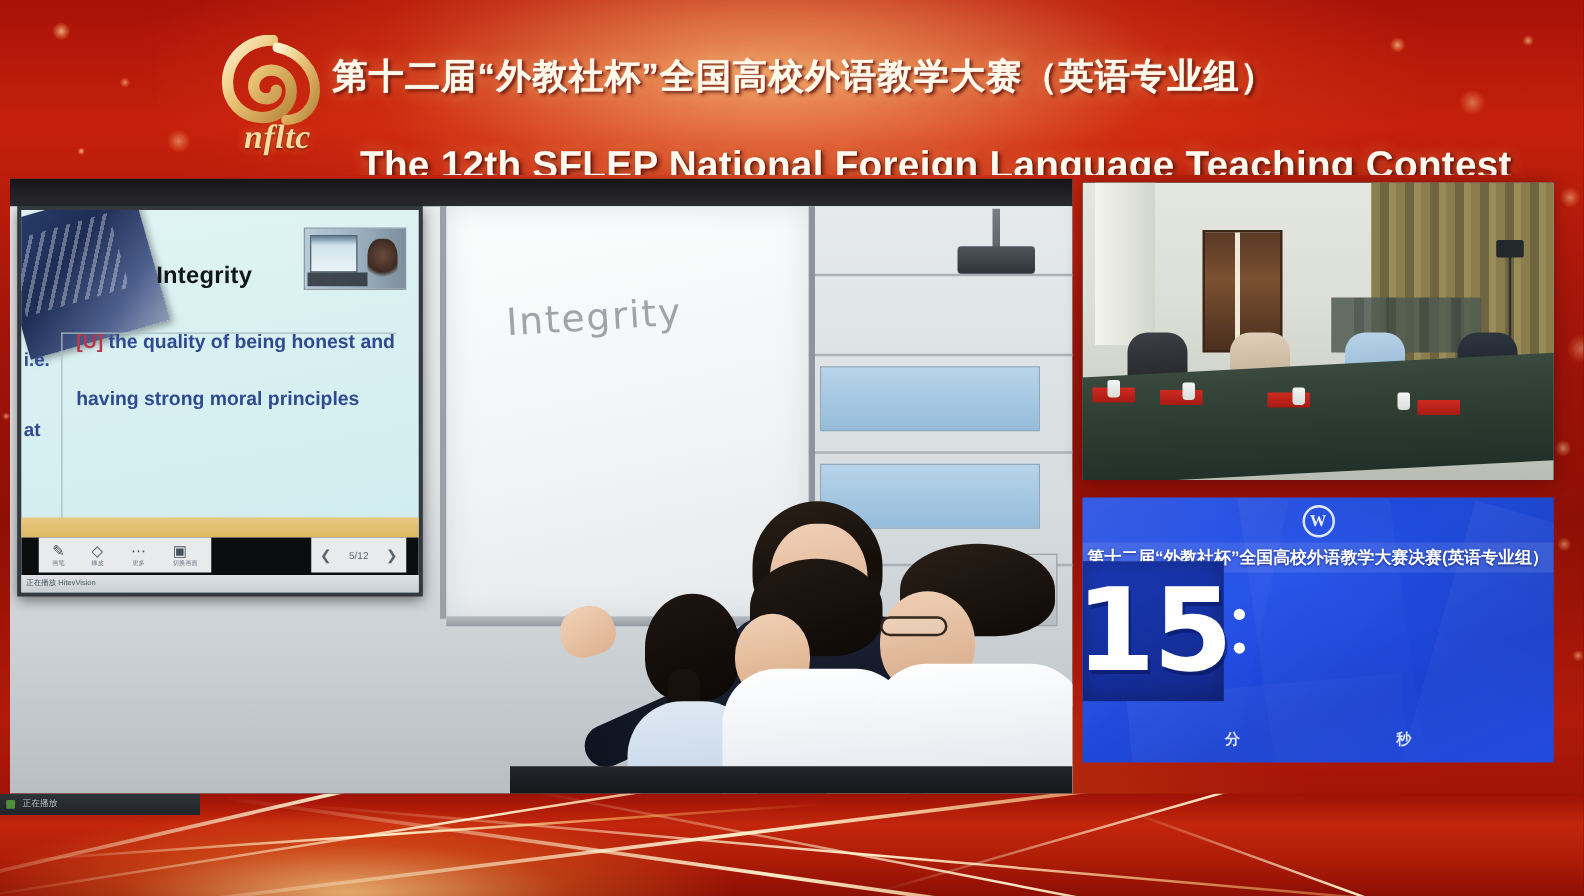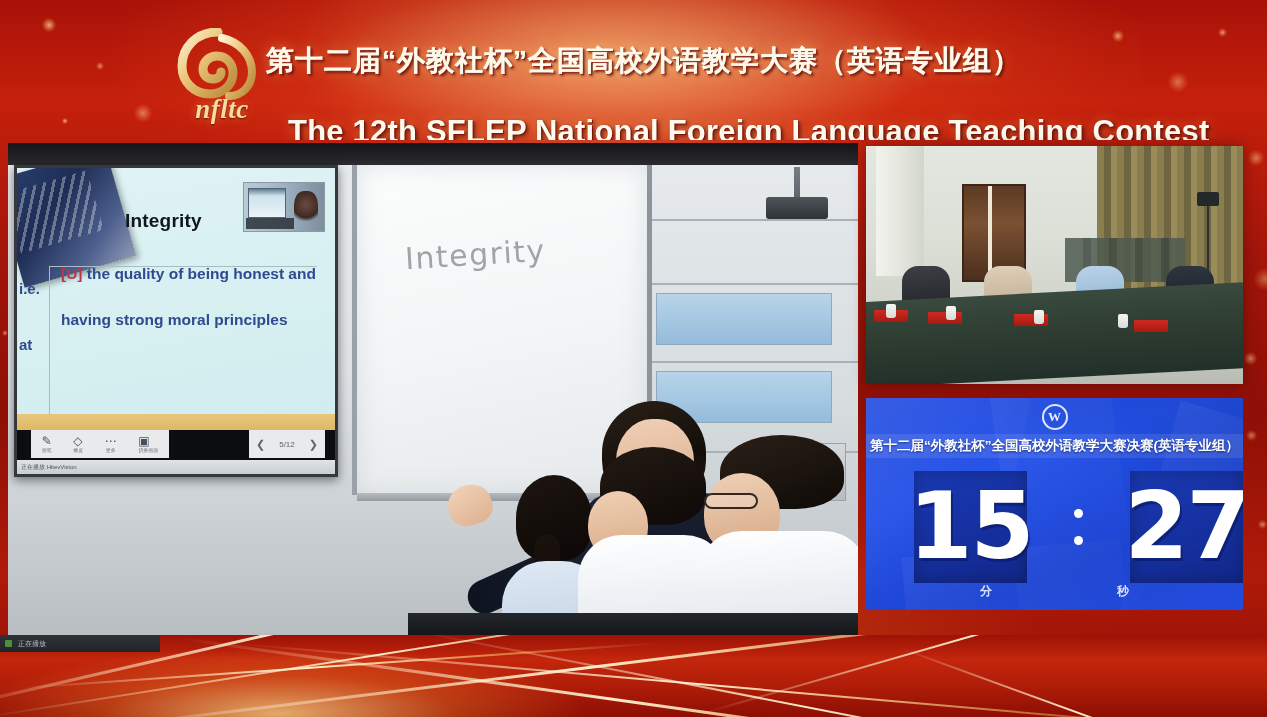--- a/index.html
+++ b/index.html
@@ -377,22 +377,22 @@
   #timer-title {
     position:absolute; left:0; top:36px; width:100%;
     text-align:center;
     font-size:13.5px; font-weight:bold; letter-spacing:0px;
     color:#ffffff; white-space:nowrap;
     background:rgba(255,255,255,.10);
     padding:3px 0;
     text-shadow:0 1px 2px rgba(0,10,60,.6);
   }
   #clock {
-    position:absolute; left:0; top:70px; width:100%; height:118px;
-    display:flex; align-items:center; justify-content:space-between; gap:4px;padding-left:48px;
+    position:absolute; left:0; top:48px; width:100%; height:118px;
+    display:flex; align-items:center; justify-content:flex-start; gap:4px;
   }
   .digit-box {
     width:113px; height:112px;
     background:linear-gradient(160deg,#1a39b4 0%,#15309f 55%,#12288a 100%);
     display:flex; align-items:center; justify-content:center;
     box-shadow:inset 0 0 18px rgba(0,0,0,.25);
   }
   .digit-box span {
     font-family:"DejaVu Sans", sans-serif;
     font-size:92px; font-weight:bold; line-height:92px;
@@ -664,23 +664,20 @@
     <div id="timer-title">第十二届“外教社杯”全国高校外语教学大赛决赛(英语专业组）</div>
 
     <div id="clock">
       <div class="digit-box">
         <span>15</span>
       </div>
       <div class="colon">
           <i></i>
           <i></i>
         </div>
-      <div class="digit-box">
-        <span>27</span>
-      </div>
     </div>
 
     <div class="unit-row">
       <div class="unit">分</div>
       <div class="unit-gap"></div>
       <div class="unit">秒</div>
     </div>
   </div>
 
   <div id="bottom-band">

